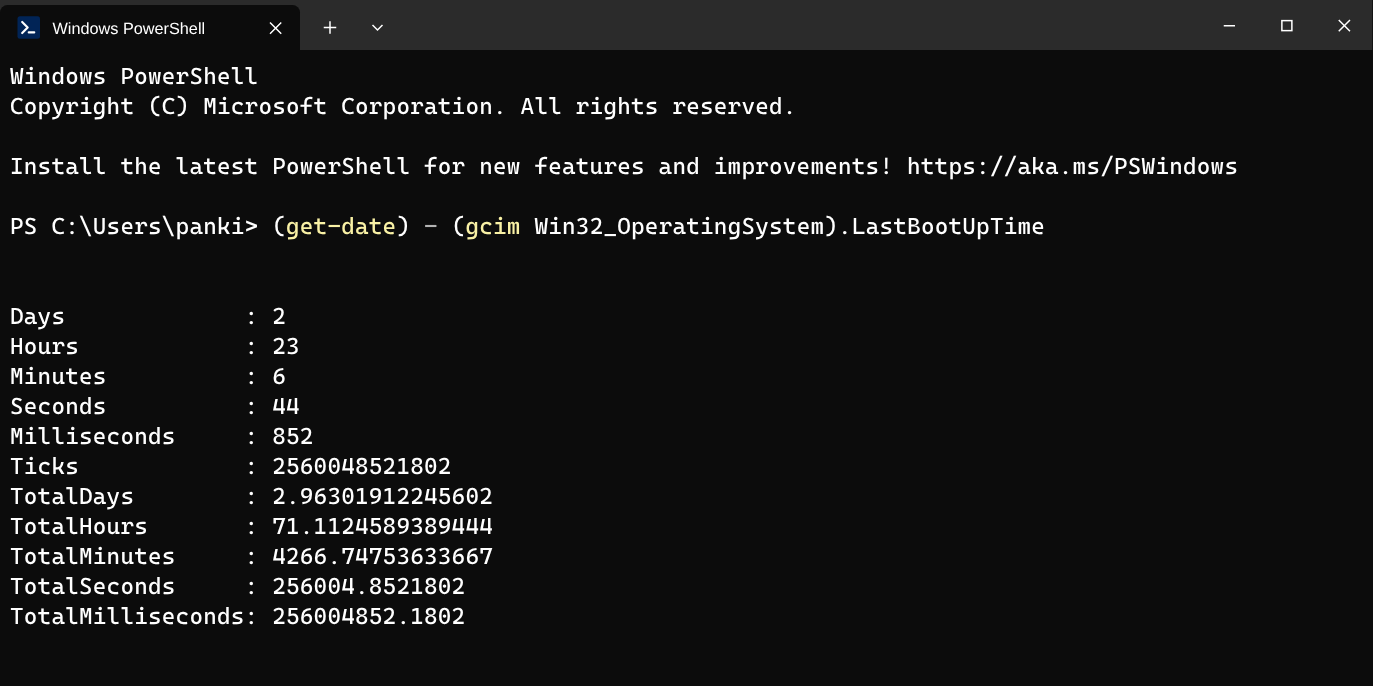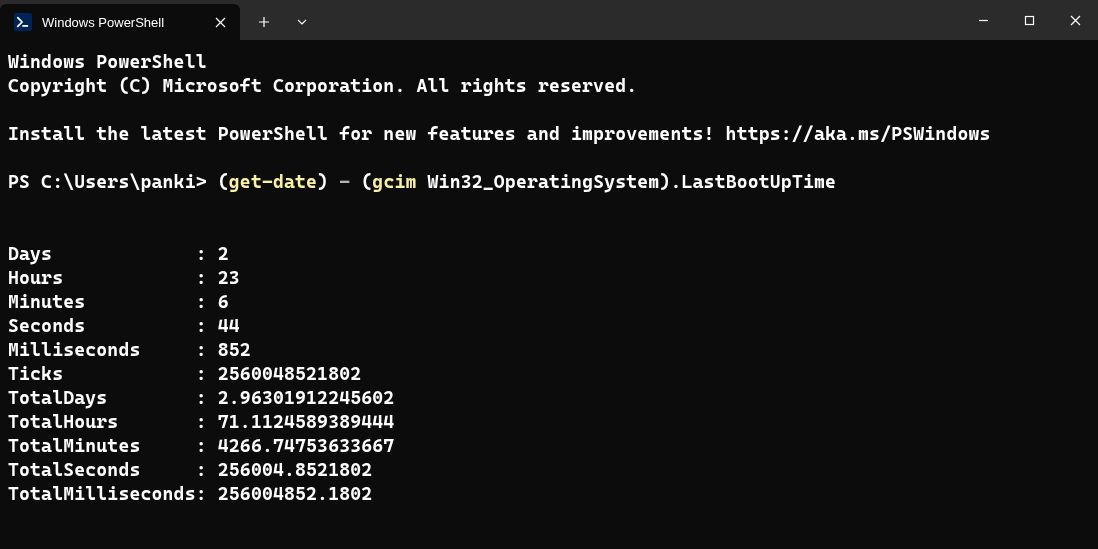--- a/index.html
+++ b/index.html
@@ -77,21 +77,20 @@
     justify-content: center;
     color: #ffffff;
   }
   .terminal {
     padding: 10px 8px;
     font-size: 18.5px;
     line-height: 24px;
     color: #ffffff;
     white-space: pre;
     letter-spacing: 0.2px;
-    font-weight: bold;
   }
   .yellow { color: #f9f1a5; }
   .gray { color: #b4b4b4; }
   .paren { color: #ffffff; }
 </style>
 </head>
 <body>
 
 <div class="titlebar">
   <div class="tab">

